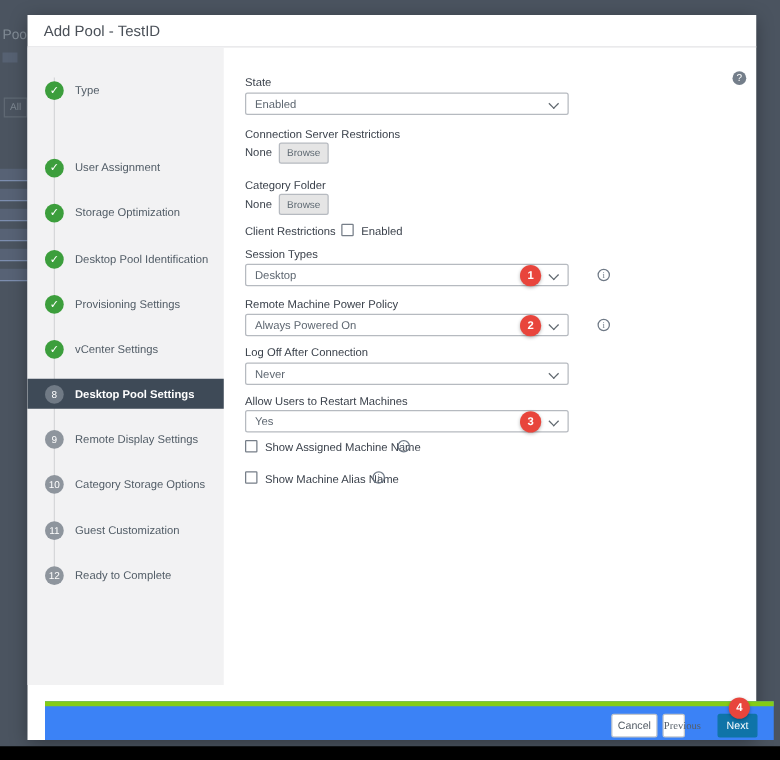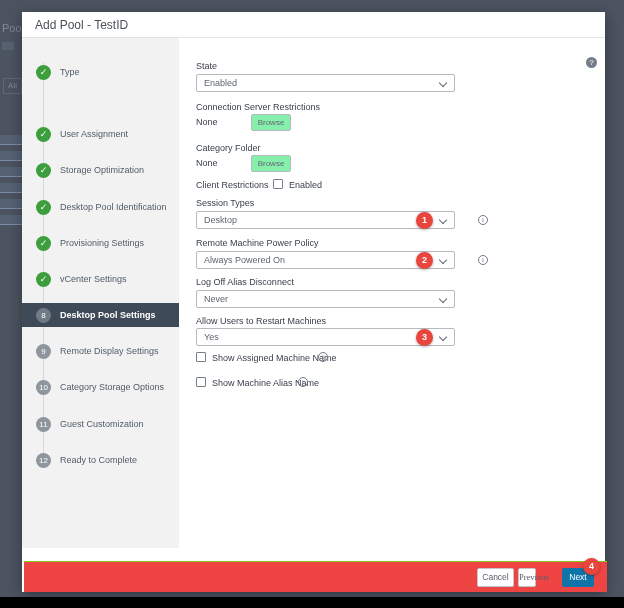--- a/index.html
+++ b/index.html
@@ -53,36 +53,36 @@
   .flabel { position:absolute; font-size:9px; color:#3a414b; white-space:nowrap; }
   .fselect { position:absolute; left:174px; width:259px; height:18px;
              border:1px solid #b6bac0; border-radius:2px; background:#fff; cursor:pointer; }
   .fselect .val { position:absolute; left:7px; top:0; line-height:17px;
                   font-size:9px; color:#5d6670; }
   .chevron-icon { position:absolute; right:8px; top:5px; width:6px; height:6px;
                   border-left:1px solid #60686f; border-bottom:1px solid #60686f;
                   transform:rotate(-45deg); }
   .none-val { position:absolute; left:174px; font-size:9px; color:#3a414b; line-height:17px; }
   .browse-btn { position:absolute; left:201px; width:40px; height:17px;
-                border:1px solid #b6bac0; border-radius:2px; background:#86efac;
-                font-size:8px; color:#5f6a73; text-align:center; line-height:15px; cursor:pointer;margin-left:28px; }
+                border:1px solid #b6bac0; border-radius:2px; background:#e5e5e5;
+                font-size:8px; color:#5f6a73; text-align:center; line-height:15px; cursor:pointer; }
   .checkbox { position:absolute; width:10px; height:10px; border:1px solid #767e88;
               border-radius:1px; background:#fff; cursor:pointer; }
   .cb-label { position:absolute; font-size:9px; color:#3a414b; white-space:nowrap; }
   .info-icon { position:absolute; width:10px; height:10px; border:1px solid #6f7986;
                border-radius:50%; color:#6f7986; font-size:7px; line-height:8px;
                text-align:center; cursor:pointer; font-family:"Liberation Serif", serif; }
   .info-icon::after { content:"i"; }
   .badge { position:absolute; width:17px; height:17px; border-radius:50%; background:#e8453c;
            color:#fff; font-size:9px; font-weight:bold; line-height:17px; text-align:center;
            box-shadow:0 1px 3px rgba(0,0,0,.3); z-index:5; }
 
   
-  .modal-footer { position:absolute; left:2px; top:549px; width:100%; height:31px;
-                  border-top:1px solid #84cc16; background:#ef4444; }
+  .modal-footer { position:absolute; left:14px; top:549px; width:100%; height:31px;
+                  border-top:4px solid #84cc16; background:#3b82f6; }
   .btn { position:absolute; top:6px; height:19px; border:1px solid #c3c7cc; border-radius:2px;
          background:#fff; font-size:8.5px; color:#565f68; text-align:center;
          line-height:17px; cursor:pointer; font-family:"Liberation Sans", sans-serif; }
   .btn-cancel { left:453px; width:37px; }
   .btn-previous { left:494px; width:18px;font-family:Liberation Serif, serif; }
   .btn-next { left:538px; width:32px; background:#0f74a8; border-color:#0f74a8; color:#fff; }
 </style>
 </head>
 <body>
 
@@ -182,21 +182,21 @@
   <span class="info-icon" style="left:456px; top:203px"></span>
 
   <span class="flabel" style="left:174px; top:226px">Remote Machine Power Policy</span>
   <div class="fselect" style="top:239px">
     <span class="val">Always Powered On</span>
     <span class="chevron-icon"></span>
   </div>
   <span class="badge" style="left:394px; top:240px">2</span>
   <span class="info-icon" style="left:456px; top:243px"></span>
 
-  <span class="flabel" style="left:174px; top:265px">Log Off Alias Disconnect</span>
+  <span class="flabel" style="left:174px; top:265px">Log Off After Connection</span>
   <div class="fselect" style="top:278px">
     <span class="val">Never</span>
     <span class="chevron-icon"></span>
   </div>
 
   <span class="flabel" style="left:174px; top:304px">Allow Users to Restart Machines</span>
   <div class="fselect" style="top:316px">
     <span class="val">Yes</span>
     <span class="chevron-icon"></span>
   </div>

